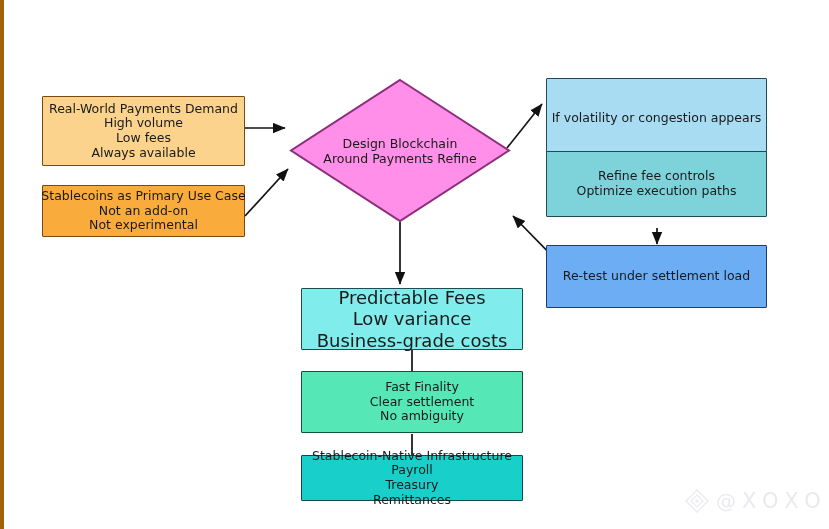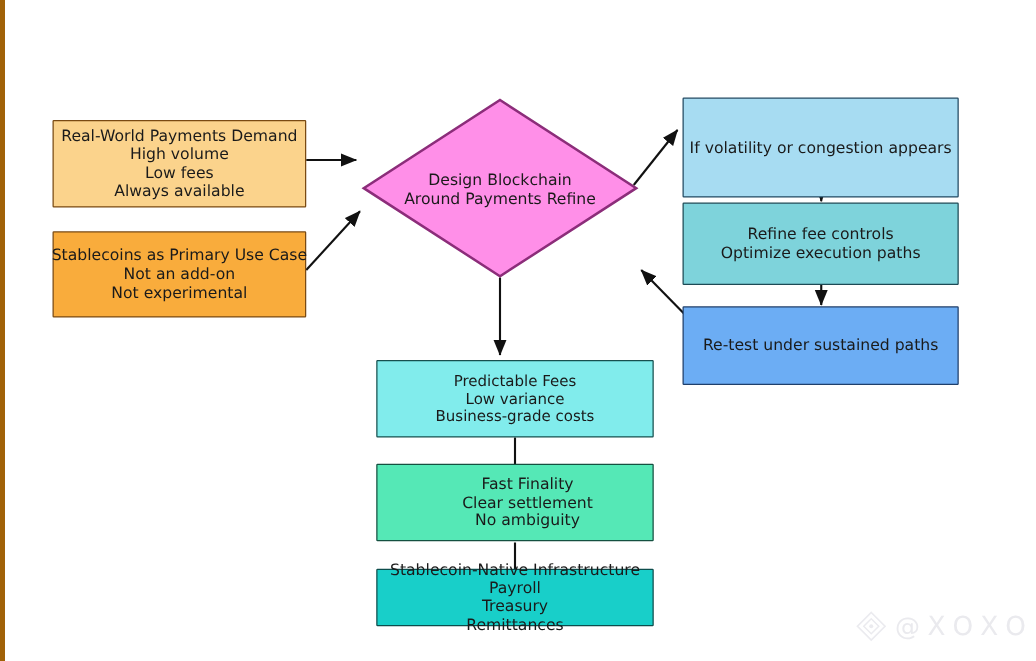--- a/index.html
+++ b/index.html
@@ -115,40 +115,40 @@
     <line x1="408" y1="350" x2="408" y2="387" stroke="#111111" stroke-width="1.7" marker-end="url(#ah)"></line>
 
     <line x1="408" y1="434" x2="408" y2="468" stroke="#111111" stroke-width="1.7" marker-end="url(#ah)"></line>
   </svg>
 
   <div class="node box box-orange-light" style="left:38px; top:96px; width:203px; height:70px; font-size:12.5px;">Real-World Payments Demand
 High volume
 Low fees
 Always available</div>
 
-  <div class="node box box-orange-dark" style="left:38px; top:185px; width:203px; height:69px; font-size:12.5px;text-align:center;">Stablecoins as Primary Use Case
+  <div class="node box box-orange-dark" style="left:38px; top:185px; width:203px; height:52px; font-size:12.5px;text-align:center;">Stablecoins as Primary Use Case
 Not an add-on
 Not experimental</div>
 
   <div class="diamond-wrap" style="left:285px; top:78px; width:222px; height:145px;">
     <svg width="222" height="145" viewBox="0 0 222 145" xmlns="http://www.w3.org/2000/svg">
       <polygon points="111,2 220,72.5 111,143 2,72.5" fill="#ff8fe8" stroke="#8c2d7a" stroke-width="2"></polygon>
     </svg>
     <div class="diamond-label" style="font-size:12.5px;">Design Blockchain
 Around Payments Refine</div>
   </div>
 
   <div class="node box box-blue-1" style="left:542px; top:78px; width:221px; height:80px; font-size:12.5px;">If volatility or congestion appears</div>
 
-  <div class="node box box-blue-2" style="left:542px; top:162px; width:221px; height:66px; font-size:12.5px;">Refine fee controls
+  <div class="node box box-blue-2" style="left:542px; top:151px; width:221px; height:66px; font-size:12.5px;">Refine fee controls
 Optimize execution paths</div>
 
-  <div class="node box box-blue-3" style="left:542px; top:245px; width:221px; height:63px; font-size:12.5px;">Re-test under sustained paths</div>
+  <div class="node box box-blue-3" style="left:542px; top:245px; width:221px; height:63px; font-size:12.5px;">Re-test under settlement load</div>
 
-  <div class="node box box-cyan-1" style="left:297px; top:288px; width:222px; height:62px; font-size:12px;">Predictable Fees
+  <div class="node box box-cyan-1" style="left:297px; top:288px; width:222px; height:62px; font-size:18px;">Predictable Fees
 Low variance
 Business-grade costs</div>
 
   <div class="node box box-cyan-2" style="left:297px; top:371px; width:222px; height:62px; font-size:12.5px;">Fast Finality
 Clear settlement
 No ambiguity</div>
 
   <div class="node box box-cyan-3" style="left:297px; top:455px; width:222px; height:46px; font-size:12.5px;">Stablecoin-Native Infrastructure
 Payroll
 Treasury

